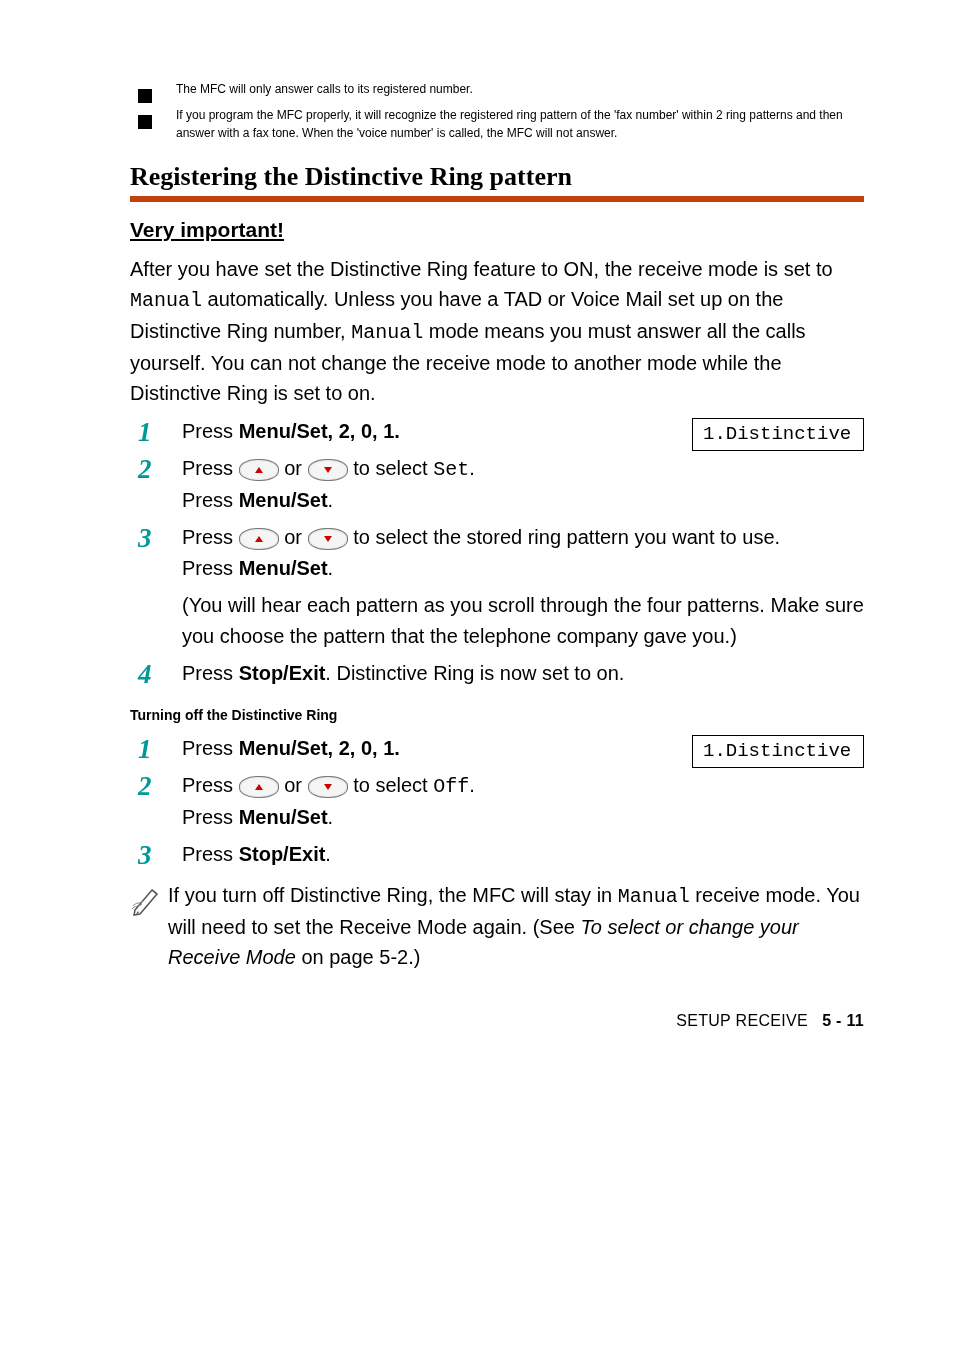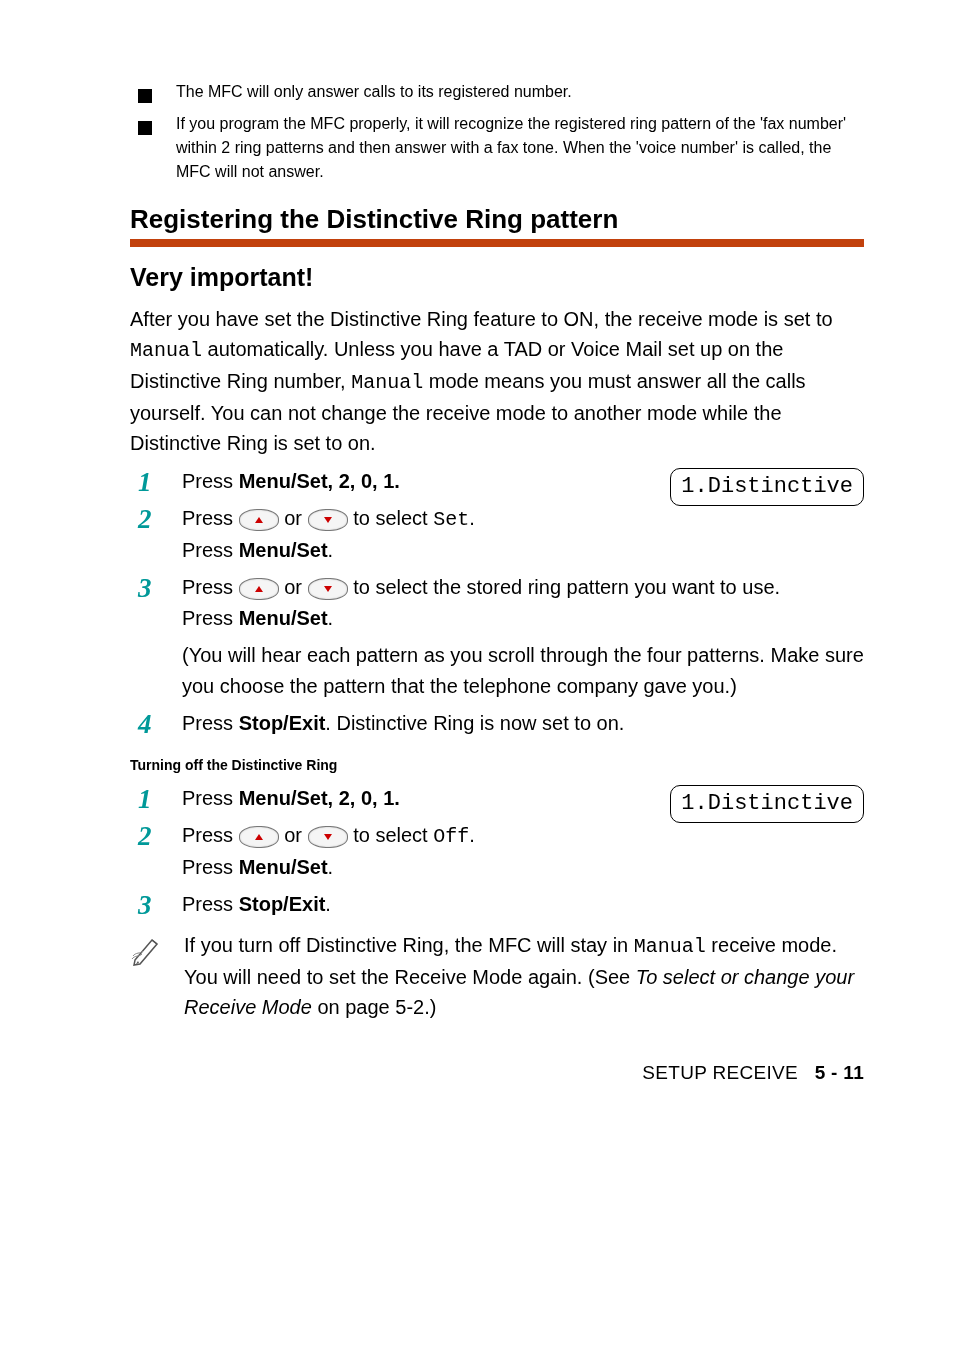--- a/index.html
+++ b/index.html
@@ -15,44 +15,46 @@
     box-sizing: border-box;
   }
   ul.bullets {
     list-style: none;
     padding: 0;
     margin: 0 0 20px 0;
   }
   ul.bullets li {
     position: relative;
     padding-left: 46px;
-    font-size: 16px;
+    font-size: 12px;
     line-height: 1.5;
     margin-bottom: 8px;
   }
   ul.bullets li::before {
     content: "";
     position: absolute;
     left: 8px;
     top: 9px;
     width: 14px;
     height: 14px;
     background: #000;
   }
   h2.section1 {
     font-size: 26px;
     font-weight: bold;
     margin: 18px 0 4px 0;
-    border-bottom: 8px solid #c2410c;
+    border-bottom: 6px solid #c2410c;
     padding-bottom: 4px;
+    font-family: Liberation Serif, serif;
   }
   h2.section2 {
-    font-size: 25px;
+    font-size: 21px;
     font-weight: bold;
     margin: 16px 0 12px 0;
+    text-decoration: underline;
   }
   p.intro {
     font-size: 20px;
     line-height: 1.5;
     margin: 0 0 8px 0;
   }
   .mono {
     font-family: "Courier New", Courier, monospace;
   }
   ol.steps {
@@ -74,23 +76,23 @@
     font-family: Georgia, "Times New Roman", serif;
     font-style: italic;
     font-weight: bold;
     font-size: 27px;
     color: #009999;
   }
   .bold { font-weight: bold; }
   .lcd {
     display: inline-block;
     border: 1.5px solid #000;
-    border-radius: 10px;
+    border-radius: 0;
     font-family: "Courier New", Courier, monospace;
-    font-size: 22px;
+    font-size: 19px;
     padding: 1px 10px;
     min-width: 150px;
     vertical-align: middle;
     position: absolute;
     right: 0;
     top: 2px;
   }
   .step-rel { position: relative; }
   .arrow-btn {
     display: inline-block;
@@ -127,35 +129,35 @@
     border-top: 6px solid #c00;
   }
   h3.subheading {
     font-size: 14px;
     font-weight: bold;
     margin: 18px 0 10px 0;
   }
   .note-row {
     display: flex;
     align-items: flex-start;
-    gap: 20px;
+    gap: 4px;
     margin-top: 8px;
   }
   .note-icon {
     flex: 0 0 34px;
     margin-top: 4px;
   }
   .note-text {
     font-size: 20px;
     line-height: 1.5;
   }
   .italic { font-style: italic; }
   .footer {
     text-align: right;
-    font-size: 19px;
+    font-size: 16px;
     margin-top: 40px;
     letter-spacing: 0.3px;
   }
   .footer .pg { font-weight: bold; }
 </style>
 </head>
 <body>
 
 <div class="page">
 

